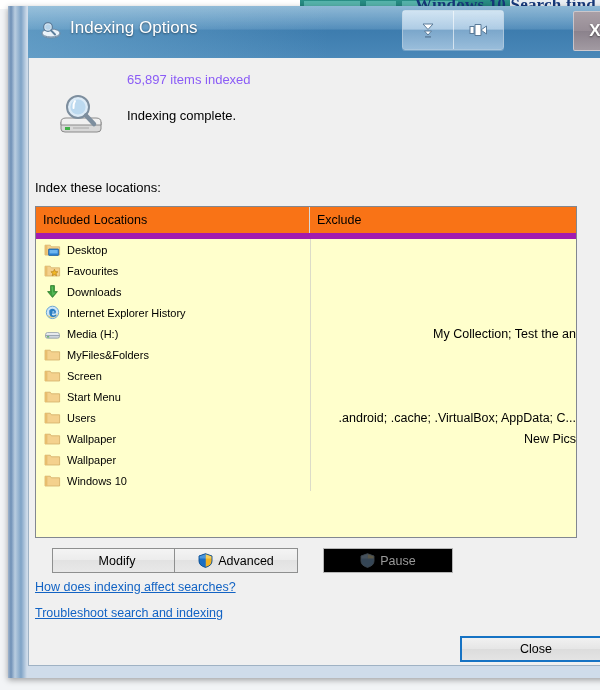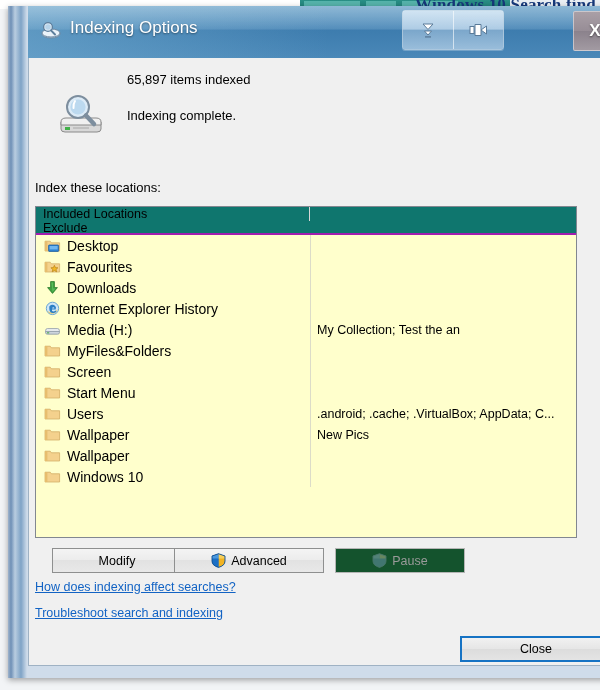--- a/index.html
+++ b/index.html
@@ -117,41 +117,40 @@
 
   
   #client {
     position: absolute; left: 21px; top: 52px; right: 12px; bottom: 13px;
     background: #f0f0f0;
     font-size: 12.5px; color: #000;
   }
 
   .status-icon { position: absolute; left: 24px; top: 34px; width: 54px; height: 48px; }
   .status-count {
-    position: absolute; left: 98px; top: 14px; font-size: 13px; color: #000000;
+    position: absolute; left: 98px; top: 14px; font-size: 13px; color: #8b5cf6;
   }
   .status-msg {
     position: absolute; left: 98px; top: 50px; font-size: 13px; color: #000;
   }
 
   .section-label { position: absolute; left: 6px; top: 122px; font-size: 13px; }
 
   
   #listview {
     position: absolute; left: 6px; top: 148px; width: 540px; height: 330px;
     background: #ffffcc;
     border: 1px solid #828790;
     overflow: hidden;
   }
   #listhead {
     position: relative; height: 26px;
-    background: #0f766e;
-    border-bottom: 2px solid #a21caf;
+    background: #f97316;
+    border-bottom: 6px solid #a21caf;
     display: flex;
-    flex-direction: column;
   }
   #listhead .col {
     position: relative;
     font-size: 12.5px; color: #000;
     display: flex; align-items: center;
     padding-left: 7px;
     box-sizing: border-box;
   }
   #listhead .col.c1 { width: 274px; border-right: 1px solid #d7d7d7; }
   #listhead .col.c2 { flex: 1; }
@@ -160,45 +159,45 @@
   .lv-row {
     position: relative; height: 21px;
     display: flex; align-items: center;
   }
   .lv-c1 {
     width: 274px; display: flex; align-items: center;
     padding-left: 8px; box-sizing: border-box;
   }
   .lv-c2 {
     flex: 1; padding-left: 7px; box-sizing: border-box;
-    font-size: 12.5px; white-space: nowrap; overflow: hidden;
+    font-size: 12.5px; white-space: nowrap; overflow: hidden; text-align: right;
   }
   .lv-icon {
     width: 17px; height: 15px; margin-right: 6px;
     flex: 0 0 auto; display: block;
   }
-  .lv-label { font-size: 14px; color: #000; }
+  .lv-label { font-size: 11px; color: #000; }
   .lv-split {
     position: absolute; left: 274px; top: 0; bottom: 0; width: 1px;
     background: #dcdcc8;
   }
 
   
   .btn {
     position: absolute;
     height: 25px;
     background: linear-gradient(to bottom, #f4f4f4 0%, #ececec 48%, #e2e2e2 50%, #e8e8e8 100%);
     border: 1px solid #8e8f8f;
     font-size: 12.5px; color: #000;
     display: flex; align-items: center; justify-content: center;
     box-sizing: border-box;
   }
-  .btn.disabled { color: #9a9a9a; border-color: #b5b5b5; background: #14532d; margin-left: 12px; }
+  .btn.disabled { color: #9a9a9a; border-color: #b5b5b5; background: #000000; }
   #btn-modify   { left: 6px;   top: 490px; width: 130px; margin-left: 17px; }
-  #btn-advanced { left: 145px; top: 490px; width: 150px; }
+  #btn-advanced { left: 145px; top: 490px; width: 124px; }
   #btn-pause    { left: 294px; top: 490px; width: 130px; }
   .shield { width: 15px; height: 15px; margin-right: 5px; flex: 0 0 auto; }
 
   .link {
     position: absolute; left: 6px;
     font-size: 12.5px; color: #1263c4;
     text-decoration: underline;
     white-space: nowrap;
   }
   #link-1 { top: 522px; }

